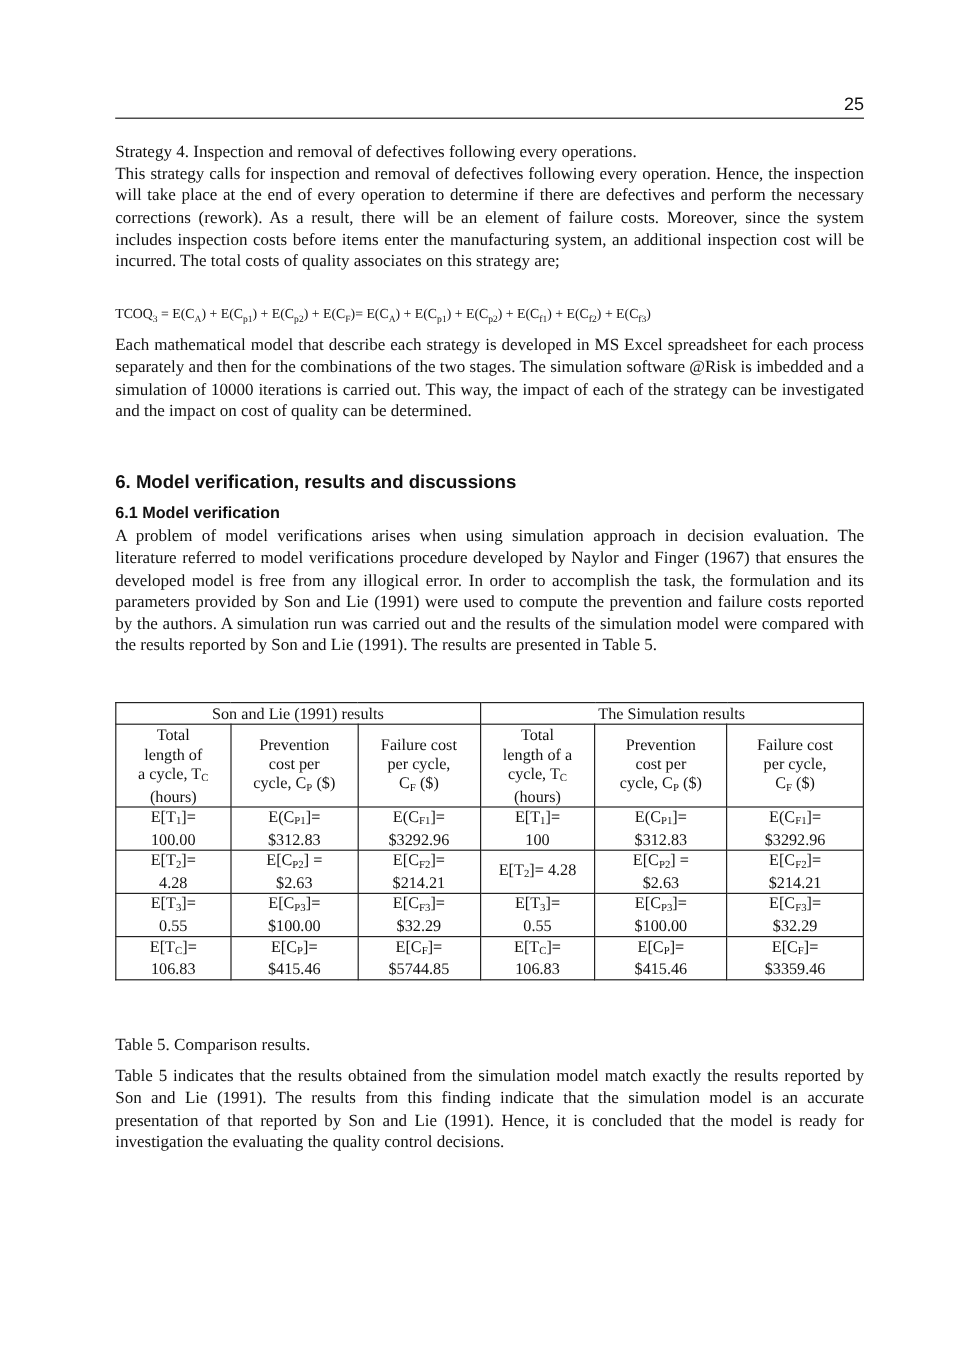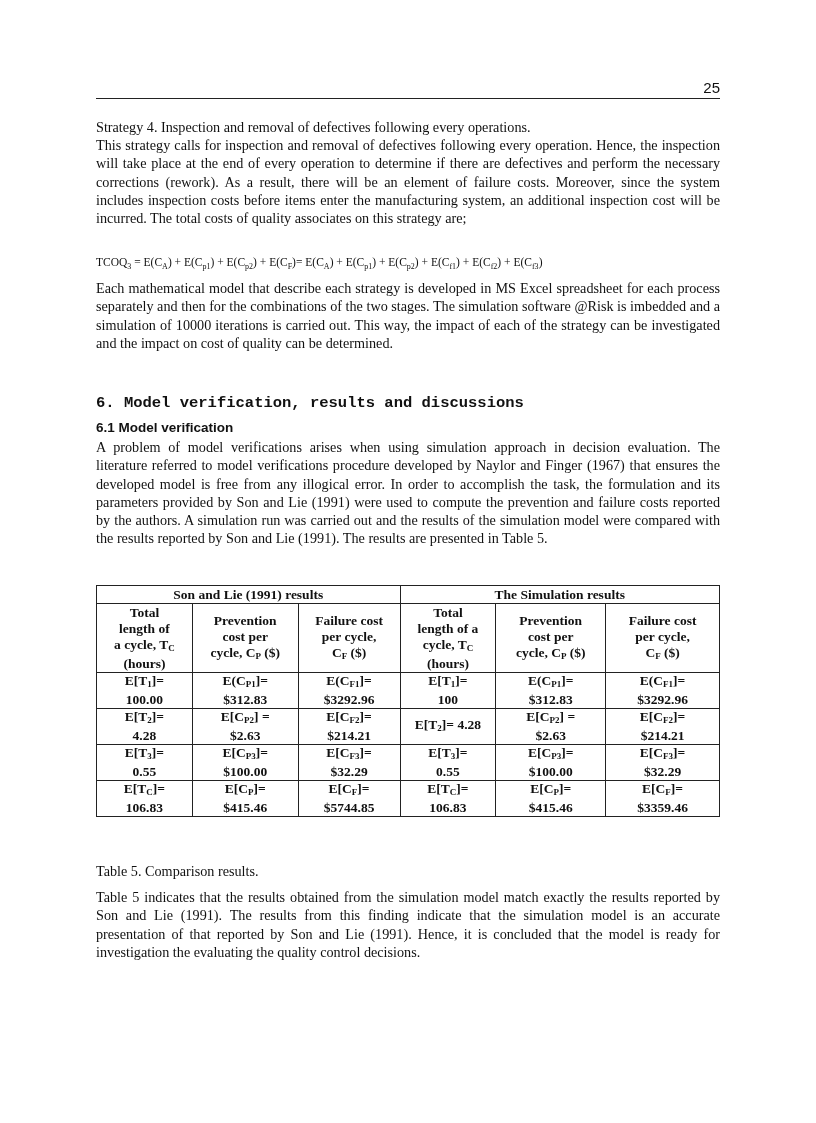--- a/index.html
+++ b/index.html
@@ -9,27 +9,27 @@
     position: absolute; top: 80px; left: 0; width: 624px; height: 18px;
     border-bottom: 1px solid #222;
     font-family: "Liberation Sans", sans-serif; font-size: 12.5px;
   }
   .running-header .title { position: absolute; left: 0; top: 2px; }
   .running-header .pno { position: absolute; right: 0; top: -1px; font-size: 15px; }
   .serif { font-family: "Liberation Serif", serif; font-size: 14.2px; line-height: 18.3px; }
   .para { position: absolute; left: 0; width: 624px; text-align: justify; margin: 0; }
   .eq { position: absolute; left: 0; width: 624px; text-align: left; font-family: "Liberation Serif", serif; font-size: 11.5px; }
   .eq sub { font-size: 8px; }
-  .h1 { position: absolute; left: 0; font-family: Liberation Mono, monospace; font-weight: bold; font-size: 15.5px; }
+  .h1 { position: absolute; left: 0; font-family: Liberation Sans, sans-serif; font-weight: bold; font-size: 15.5px; }
   .h2 { position: absolute; left: 0; font-family: "Liberation Sans", sans-serif; font-weight: bold; font-size: 13.5px; }
   table.cmp {
     position: absolute; left: 0; top: 585px; width: 624px;
     border-collapse: collapse; font-family: "Liberation Serif", serif; font-size: 13.5px; line-height: 16px;
   }
-  table.cmp td, table.cmp th { border: 1.4px solid #222; text-align: center; vertical-align: middle; padding: 0 2px; font-weight: bold; }
+  table.cmp td, table.cmp th { border: 1.4px solid #222; text-align: center; vertical-align: middle; padding: 0 2px; font-weight: normal; }
   table.cmp .grp { height: 18px; }
   table.cmp .hdr td { height: 68px; }
   table.cmp .row td { height: 34px; }
   table.cmp sub { font-size: 9px; vertical-align: -2px; }
   .caption { position: absolute; left: 0; text-align: right; }
 </style>
 </head>
 <body>
 
 <div class="page">

